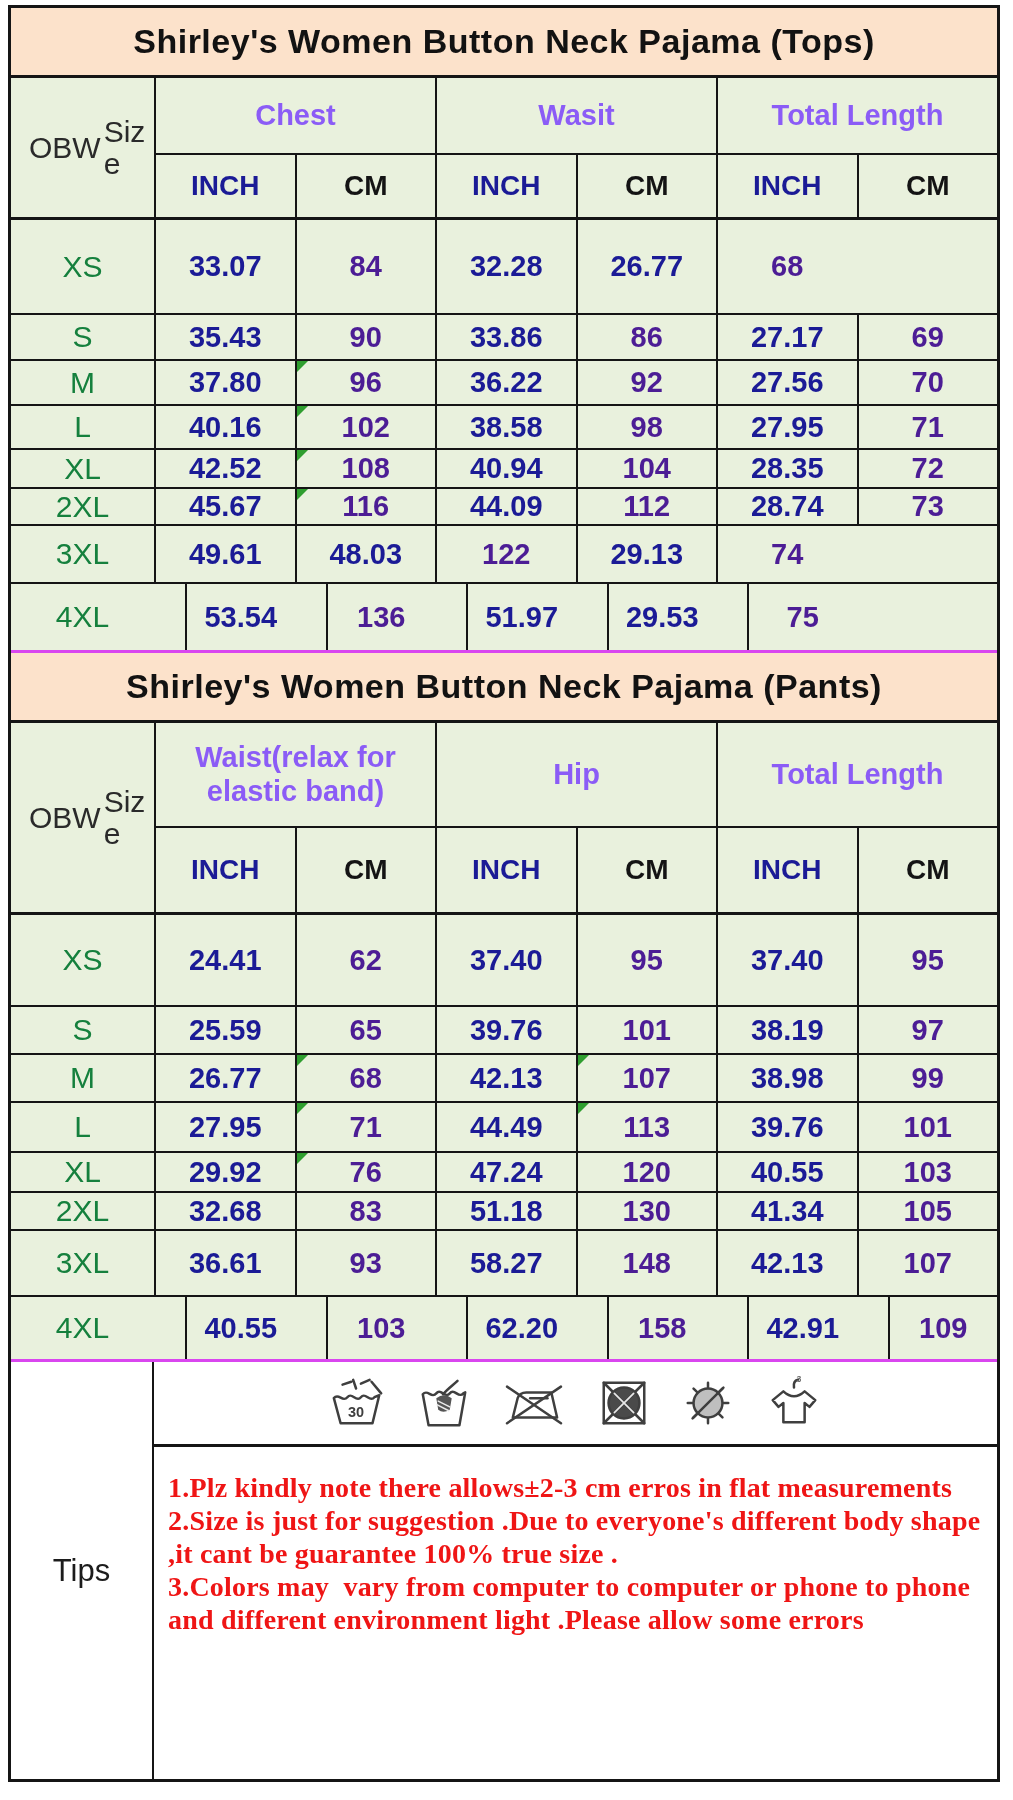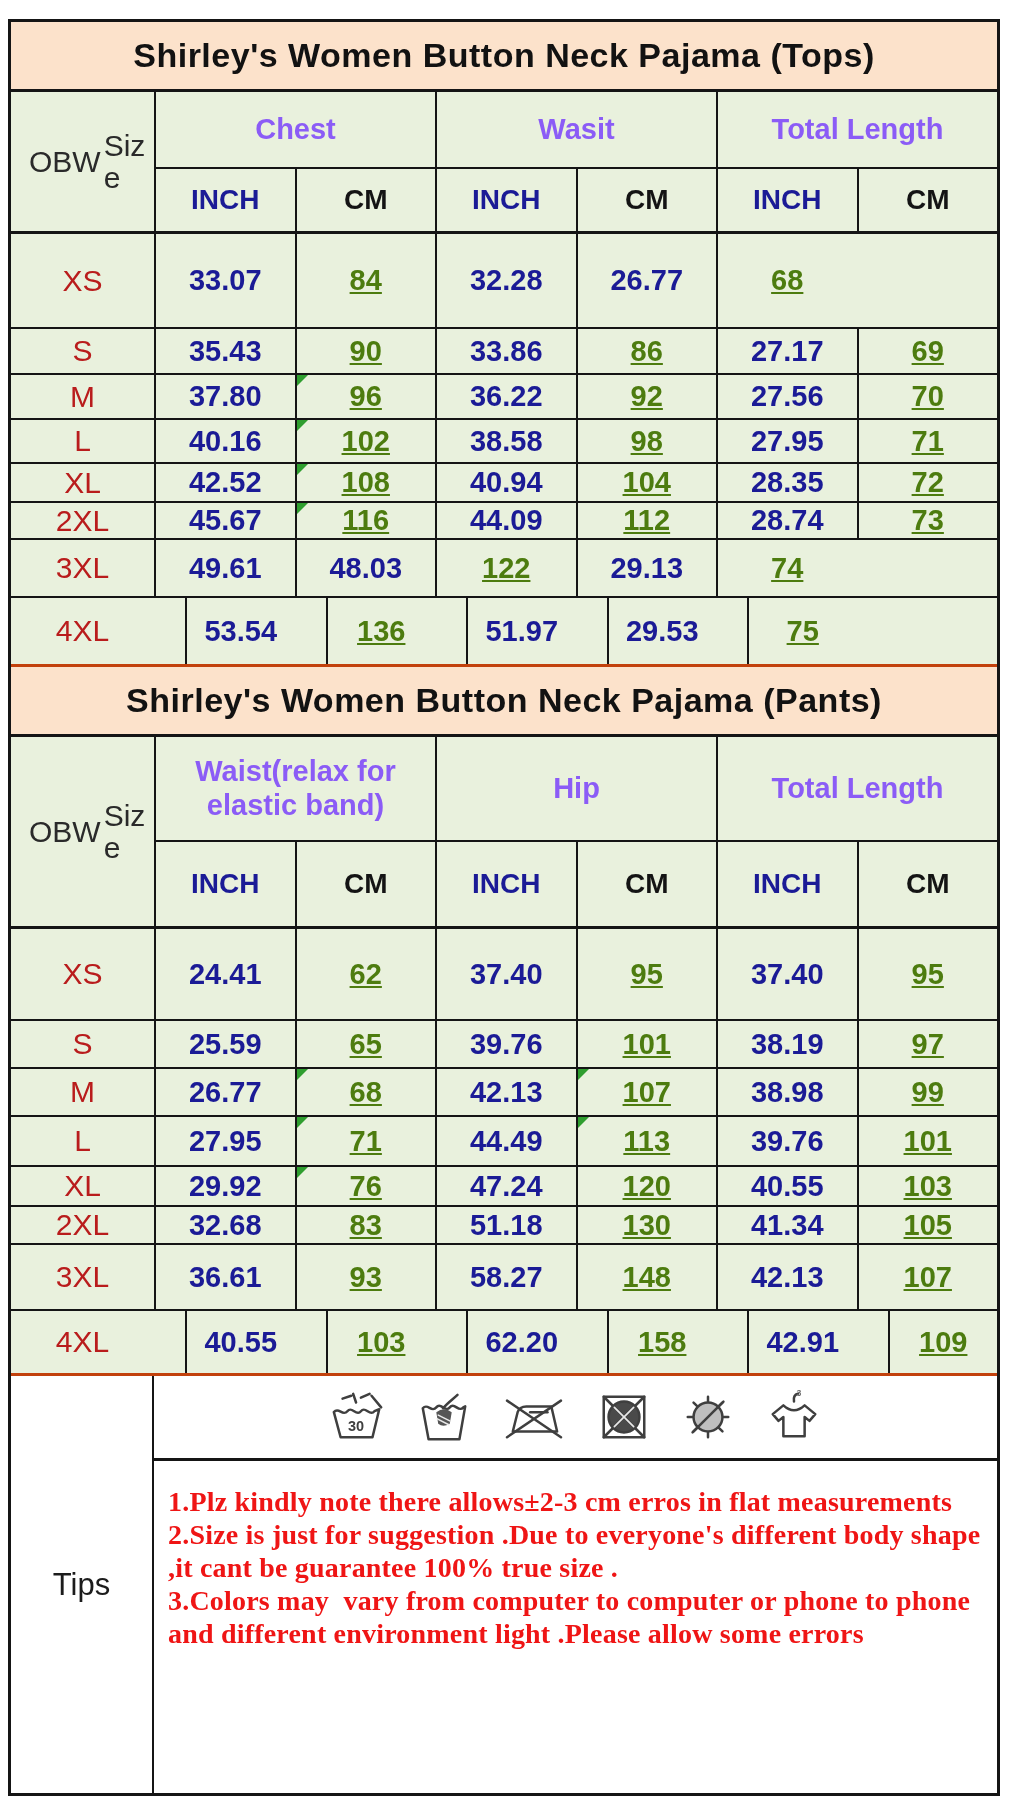--- a/index.html
+++ b/index.html
@@ -1,21 +1,21 @@
 <!DOCTYPE html>
 <html><head>
 <meta charset="utf-8">
 <style>
   html,body{margin:0;padding:0;}
   body{
     width:1013px;height:1800px;overflow:hidden;background:#ffffff;
     font-family:"Liberation Sans","DejaVu Sans",sans-serif;position:relative;
   }
   .sheet{
-    position:absolute;left:8px;top:19px;width:986px;
+    position:absolute;left:8px;top:5px;width:986px;
     border:3px solid #151515;background:#ffffff;
   }
   
   .title-band{
     height:67px;display:flex;align-items:center;justify-content:center;
     background:#fce2cb;border-bottom:3px solid #151515;
     font-size:34px;font-weight:700;color:#121212;letter-spacing:.5px;
   }
   
   .hdr{
@@ -33,27 +33,27 @@
   .size-head span{font-size:30px;font-weight:400;color:#2a2a2a;line-height:1.05;}
   .group-cell{grid-column:span 2;font-size:29px;font-weight:700;color:#8b5cf6;text-align:center;padding:0 8px;line-height:1.15;}
   .unit-cell{border-top:2px solid #151515;font-size:28px;font-weight:700;}
   .unit-inch{color:#1b1b96;}
   .unit-cm{color:#141414;}
   
   .rows .row{
     display:grid;grid-template-columns:143px repeat(6,1fr);
     background:#e9f1dd;border-bottom:2px solid #151515;
   }
-  .rows .row:last-child{border-bottom:3px solid #c2410c;gap:31px;}
+  .rows .row:last-child{border-bottom:3px solid #d946ef;gap:31px;}
   .cell{display:flex;align-items:center;justify-content:center;border-left:2px solid #151515;position:relative;}
   .cell:first-child{border-left:none;}
-  .size-label{font-size:30px;font-weight:400;color:#b91c1c;border-radius:31px;}
+  .size-label{font-size:30px;font-weight:400;color:#15803d;border-radius:31px;}
   .val{font-size:29px;font-weight:700;}
   .val.inch{color:#1b1b96;}
-  .val.cm{color:#4d7c0f;text-decoration:underline;}
+  .val.cm{color:#4c1d95;}
   .flag{
     position:absolute;left:0;top:0;width:0;height:0;
     border-top:11px solid #2f9e2f;border-right:11px solid transparent;
   }
   
   .bottom{
     display:grid;grid-template-columns:143px 1fr;grid-template-rows:85px auto;
     background:#ffffff;
   }
   .tips-cell{

